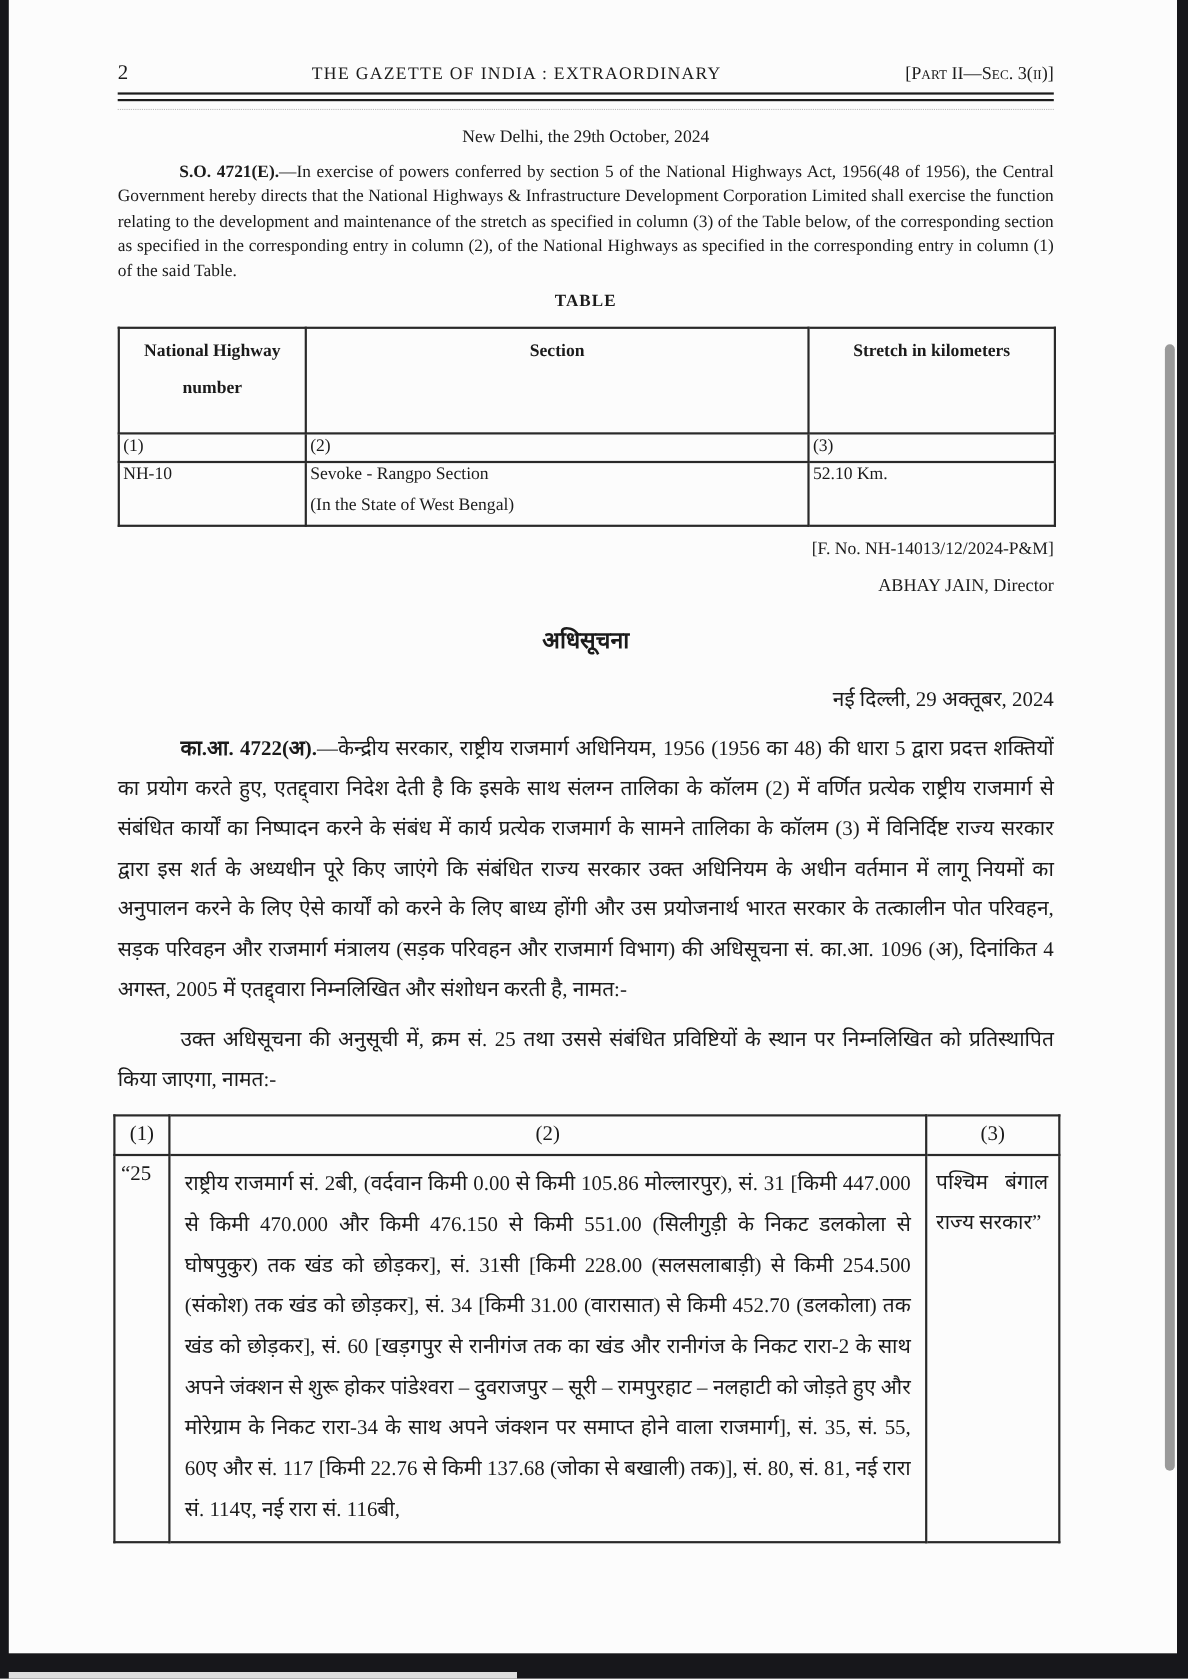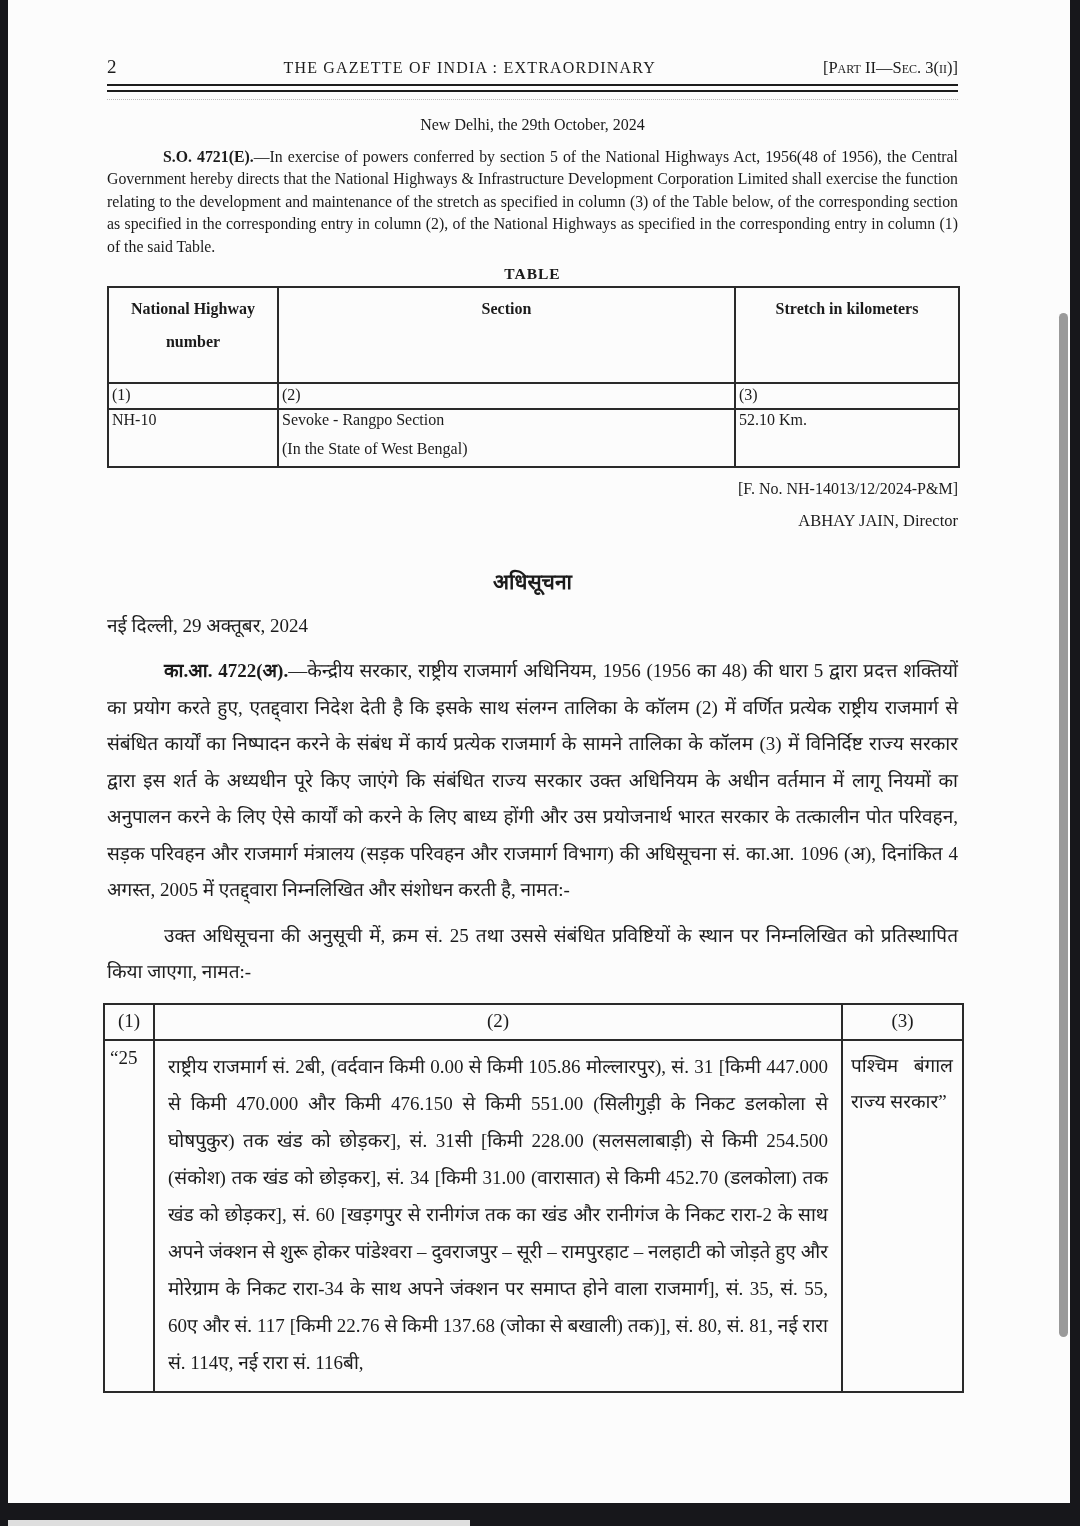--- a/index.html
+++ b/index.html
@@ -27,32 +27,32 @@
   .gaz-title{font-size:16px;letter-spacing:1.2px;}
   .part{font-size:16.5px;font-variant:small-caps;}
   .rule{margin-top:6px;height:4px;border-top:2px solid #1c1c1c;border-bottom:2px solid #1c1c1c;}
   .dotline{margin-top:7px;border-top:1px dotted #b9b9b9;height:0;}
   .ministry{margin-top:8px;text-align:center;font-weight:bold;font-size:16px;}
   .notif{margin-top:12px;text-align:center;font-weight:bold;font-size:16px;}
   .dateline{margin-top:16px;text-align:center;font-size:16px;}
   .para-en{margin-top:12px;font-size:15.8px;line-height:22.4px;text-align:justify;text-indent:56px;}
   .tbl-label{margin-top:7px;text-align:center;font-weight:bold;font-size:15.5px;letter-spacing:1px;}
   table{border-collapse:collapse;}
-  .t1{margin-top:3px;width:851px;table-layout:fixed;}
+  .t1{margin-top:14px;width:851px;table-layout:fixed;}
   .t1 th,.t1 td{border:2px solid #2a2a2a;font-size:16px;vertical-align:top;}
   .t1 th{font-weight:bold;text-align:center;padding:4px 4px 24px;line-height:33px;}
   .t1 .numrow td{padding:2px 3px 4px;}
   .t1 .datarow td{padding:1px 3px 8px;}
   .t1 .sec2{margin-top:11px;}
   .file-no{margin-top:12px;text-align:right;font-size:16px;}
   .signatory{margin-top:13px;text-align:right;font-size:16.5px;}
   
   .hi-flow{position:absolute;left:99px;top:567px;width:851px;}
   .hi-heading{text-align:center;font-weight:bold;font-size:21px;}
-  .hi-dateline{text-align:left;margin-top:17px;font-size:19px;}
+  .hi-dateline{text-align:right;margin-top:27px;font-size:19px;}
   .hi-para{margin-top:15px;font-size:19px;line-height:36.5px;text-align:justify;text-indent:57px;}
   .hi-para2{margin-top:9px;}
   .t2{margin-top:12px;margin-left:-4px;width:859px;table-layout:fixed;}
   .t2 th,.t2 td{border:2px solid #2a2a2a;font-size:19px;vertical-align:top;}
   .t2 th{font-weight:normal;text-align:center;padding:5px 2px 7px;}
   .t2 .cell-serial{padding:6px 2px 0 5px;}
   .t2 .cell-desc{padding:7px 13px 10px;line-height:37px;text-align:justify;}
   .t2 .cell-state{padding:7px 9px 0 8px;line-height:36px;text-align:justify;}
   b{font-weight:bold;}
 </style>

